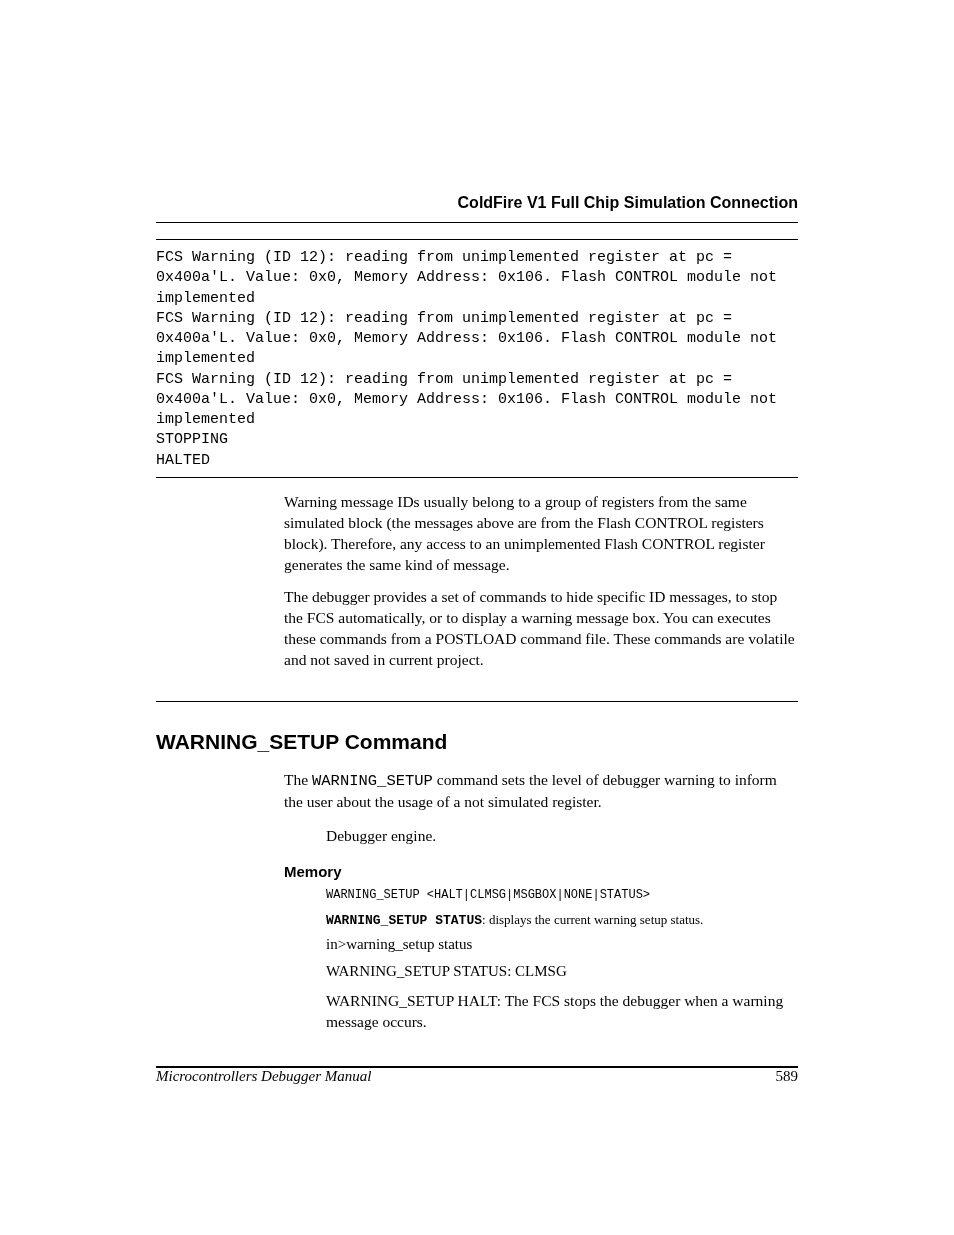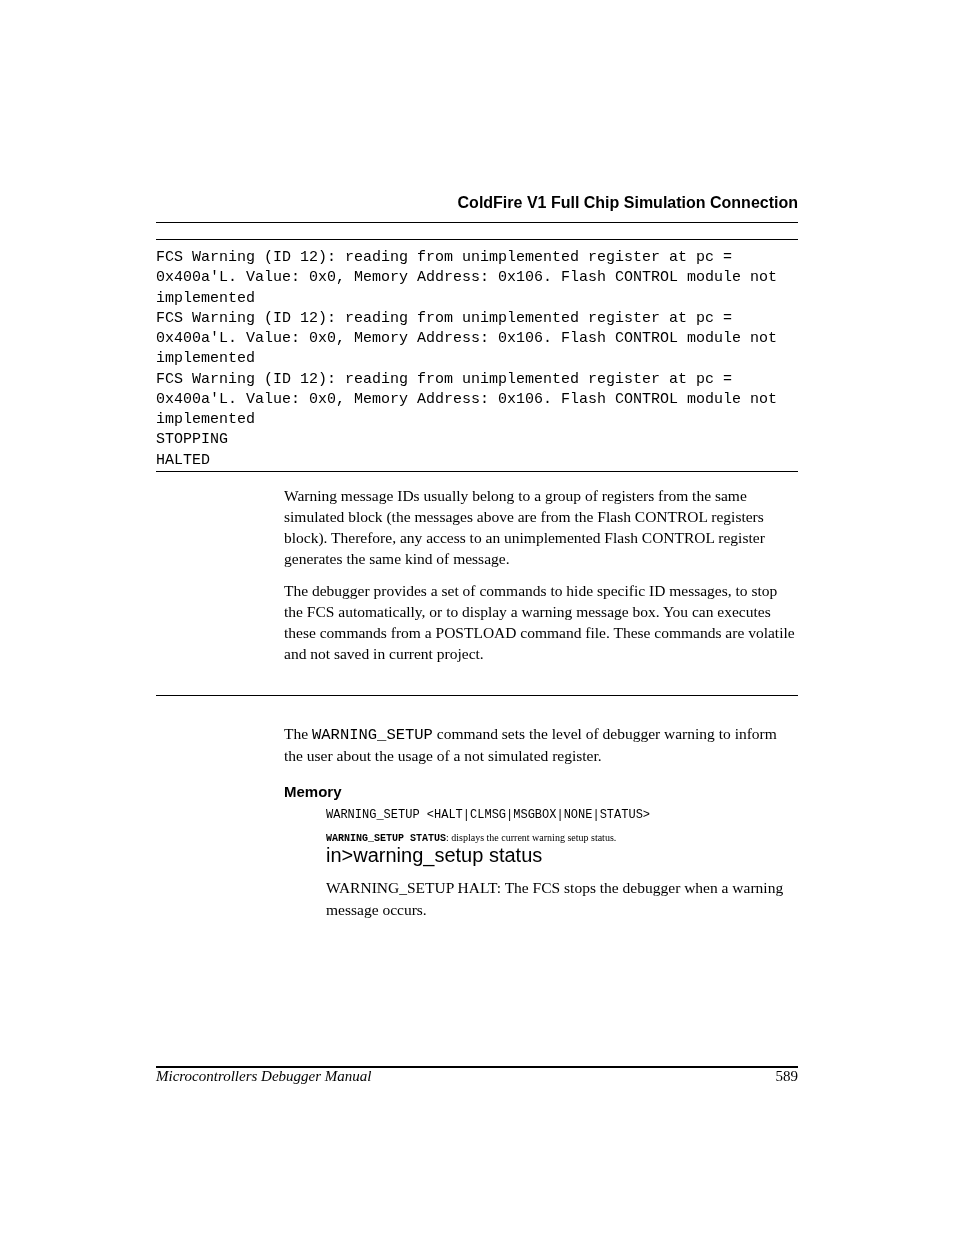--- a/index.html
+++ b/index.html
@@ -23,21 +23,21 @@
     margin-bottom: 10px;
   }
   hr.rule-thin { border: none; border-top: 1px solid #000; margin: 0; }
   hr.rule-sep { border: none; border-top: 1px solid #000; margin: 30px 0 28px 0; }
   hr.rule-thick { border: none; border-top: 2px solid #000; }
   .code-block {
     font-family: "Courier New", Courier, monospace;
     font-size: 15px;
     line-height: 1.35;
     white-space: pre-wrap;
-    margin: 8px 0 0 0;
+    margin: 8px 0 6px 0;
   }
   .indent-body { margin-left: 128px; }
   .indent-body2 { margin-left: 170px; }
   .para {
     font-size: 15.5px;
     line-height: 1.35;
     margin-bottom: 12px;
   }
   .para-mid { margin-top: 14px; }
   .h2 {
@@ -52,24 +52,24 @@
     font-size: 15px;
     margin: 16px 0 8px 0;
   }
   .body-text {
     font-size: 15.5px;
     line-height: 1.4;
   }
   .mono { font-family: "Courier New", Courier, monospace; }
   .mono-bold { font-family: "Courier New", Courier, monospace; font-weight: 700; }
   .usage-line1 { font-family: "Courier New", Courier, monospace; font-size: 12px; margin-bottom: 10px; }
-  .usage-line2 { font-size: 10px; }
+  .usage-line2 { font-size: 13px; margin-bottom: 8px; }
   .ex-line {
-    font-family: Liberation Sans, sans-serif;
-    font-size: 20px;
+    font-family: Liberation Serif, serif;
+    font-size: 15px;
     margin-bottom: 10px;
   }
   .footer {
     position: absolute;
     left: 156px;
     right: 156px;
     bottom: 150px;
   }
   .footer-row {
     display: flex;
@@ -96,40 +96,45 @@
 
   <hr class="rule-thin">
 
   <div class="indent-body para-mid">
     <div class="para">Warning message IDs usually belong to a group of registers from the same simulated block (the messages above are from the Flash CONTROL registers block). Therefore, any access to an unimplemented Flash CONTROL register generates the same kind of message.</div>
     <div class="para">The debugger provides a set of commands to hide specific ID messages, to stop the FCS automatically, or to display a warning message box. You can executes these commands from a POSTLOAD command file. These commands are volatile and not saved in current project.</div>
   </div>
 
   <hr class="rule-sep">
 
+  <div class="h2">WARNING_SETUP Command</div>
 
   <div class="indent-body">
     <div class="para">
       <span>The </span><span class="mono">WARNING_SETUP</span><span> command sets the level of debugger warning to inform the user about the usage of a not simulated register.</span>
     </div>
   </div>
 
+  <div class="indent-body2">
+    <div class="body-text">Debugger engine.</div>
+  </div>
 
   <div class="indent-body">
     <div class="h3">Memory</div>
   </div>
   <div class="indent-body2">
     <div class="usage-line1">WARNING_SETUP &lt;HALT|CLMSG|MSGBOX|NONE|STATUS&gt;</div>
     <div class="usage-line2">
       <span class="mono-bold">WARNING_SETUP STATUS</span><span>: displays the current warning setup status.</span>
     </div>
   </div>
 
   <div class="indent-body2">
     <div class="ex-line">in&gt;warning_setup status</div>
+    <div class="ex-line"> WARNING_SETUP STATUS: CLMSG</div>
     <div class="body-text">WARNING_SETUP HALT: The FCS stops the debugger when a warning message occurs.</div>
   </div>
 
   <div class="footer">
     <hr class="rule-thick">
     <div class="footer-row">
       <span class="footer-left">Microcontrollers Debugger Manual</span>
       <span>589</span>
     </div>
   </div>

